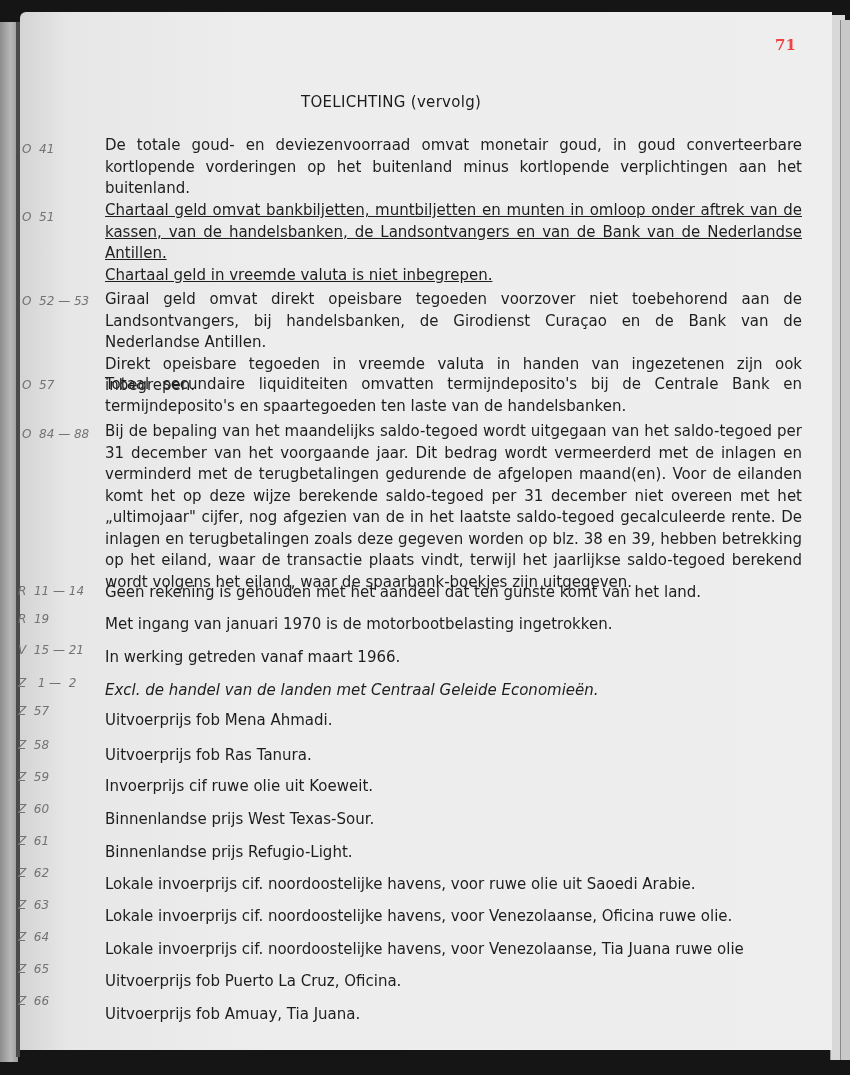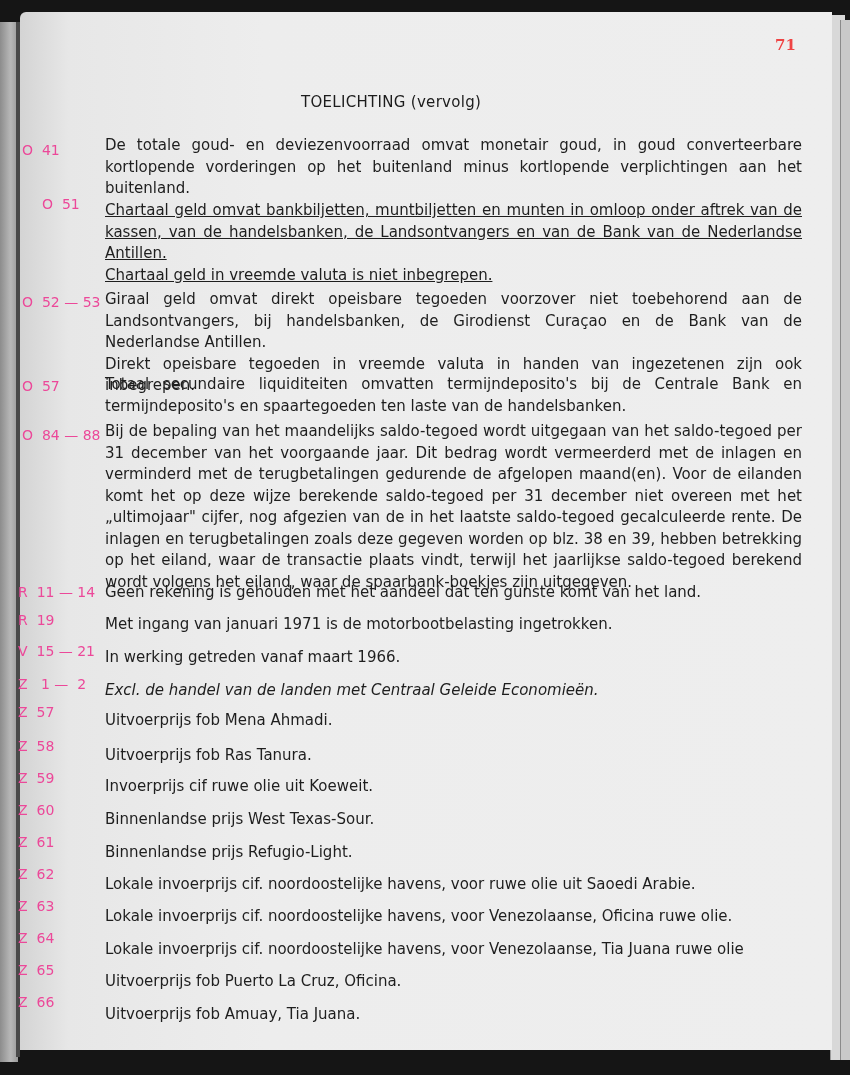--- a/index.html
+++ b/index.html
@@ -35,21 +35,21 @@
     position: absolute; left: 775px; top: 36px;
     font-family: "DejaVu Serif", serif; font-size: 15px; font-weight: bold;
     color: #ef4444;
   }
   .page-title {
     position: absolute; left: 301px; top: 93px;
     font-size: 15px; font-weight: normal; letter-spacing: 0.3px;
     color: #1c1c1c;
   }
   .ref {
-    position: absolute; font-size: 14px; color: #ec4899; white-space: pre;
+    position: absolute; font-size: 12px; color: #737373; white-space: pre; font-style: italic;
   }
   .text {
     position: absolute; left: 105px; width: 697px;
     font-size: 15px; line-height: 21.5px; color: #1e1e1e;
     text-align: justify;
   }
   .text p { margin: 0; }
   .single {
     position: absolute; left: 105px;
     font-size: 15px; line-height: 21px; color: #1e1e1e; white-space: nowrap;
@@ -66,21 +66,21 @@
 <div class="page"></div>
 
 <div class="page-number">71</div>
 <div class="page-title">TOELICHTING (vervolg)</div>
 
 <div class="ref" style="left:22px;top:142px;">O  41</div>
 <div class="text" style="top:135px;">
   <p>De totale goud- en deviezenvoorraad omvat monetair goud, in goud converteerbare kortlopende vorderingen op het buitenland minus kortlopende verplichtingen aan het buitenland.</p>
 </div>
 
-<div class="ref" style="left:22px;top:196px;margin-left:20px;">O  51</div>
+<div class="ref" style="left:22px;top:210px;">O  51</div>
 <div class="text" style="top:200px;text-decoration:underline;">
   <p>Chartaal geld omvat bankbiljetten, muntbiljetten en munten in omloop onder aftrek van de kassen, van de handelsbanken, de Landsontvangers en van de Bank van de Nederlandse Antillen.</p>
   <p>Chartaal geld in vreemde valuta is niet inbegrepen.</p>
 </div>
 
 <div class="ref" style="left:22px;top:294px;">O  52 — 53</div>
 <div class="text" style="top:289px;">
   <p>Giraal geld omvat direkt opeisbare tegoeden voorzover niet toebehorend aan de Landsontvangers, bij handelsbanken, de Girodienst Curaçao en de Bank van de Nederlandse Antillen.</p>
   <p>Direkt opeisbare tegoeden in vreemde valuta in handen van ingezetenen zijn ook inbegrepen.</p>
 </div>
@@ -92,21 +92,21 @@
 
 <div class="ref" style="left:22px;top:427px;">O  84 — 88</div>
 <div class="text" style="top:421px;">
   <p>Bij de bepaling van het maandelijks saldo-tegoed wordt uitgegaan van het saldo-tegoed per 31 december van het voorgaande jaar. Dit bedrag wordt vermeerderd met de inlagen en verminderd met de terugbetalingen gedurende de afgelopen maand(en). Voor de eilanden komt het op deze wijze berekende saldo-tegoed per 31 december niet overeen met het „ultimojaar" cijfer, nog afgezien van de in het laatste saldo-tegoed gecalculeerde rente. De inlagen en terugbetalingen zoals deze gegeven worden op blz. 38 en 39, hebben betrekking op het eiland, waar de transactie plaats vindt, terwijl het jaarlijkse saldo-tegoed berekend wordt volgens het eiland, waar de spaarbank-boekjes zijn uitgegeven.</p>
 </div>
 
 <div class="ref" style="left:18px;top:584px;">R  11 — 14</div>
 <div class="single" style="top:582px;">Geen rekening is gehouden met het aandeel dat ten gunste komt van het land.</div>
 
 <div class="ref" style="left:18px;top:612px;">R  19</div>
-<div class="single" style="top:614px;">Met ingang van januari 1971 is de motorbootbelasting ingetrokken.</div>
+<div class="single" style="top:614px;">Met ingang van januari 1970 is de motorbootbelasting ingetrokken.</div>
 
 <div class="ref" style="left:18px;top:643px;">V  15 — 21</div>
 <div class="single" style="top:647px;">In werking getreden vanaf maart 1966.</div>
 
 <div class="ref" style="left:18px;top:676px;">Z   1 —  2</div>
 <div class="single" style="top:680px;font-style:italic;">Excl. de handel van de landen met Centraal Geleide Economieën.</div>
 
 <div class="ref" style="left:18px;top:704px;">Z  57</div>
 <div class="single" style="top:710px;">Uitvoerprijs fob Mena Ahmadi.</div>
 

